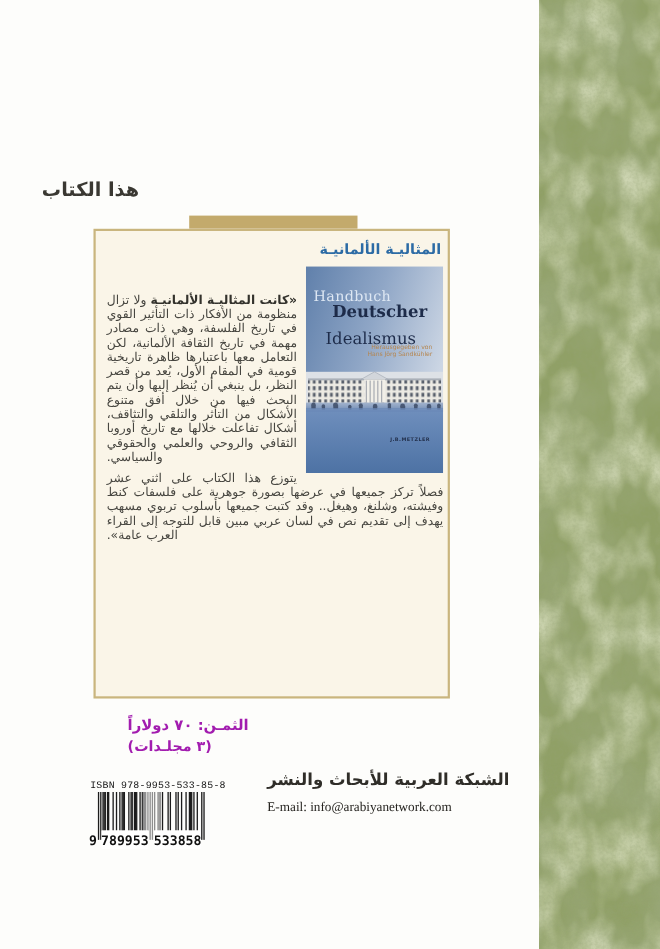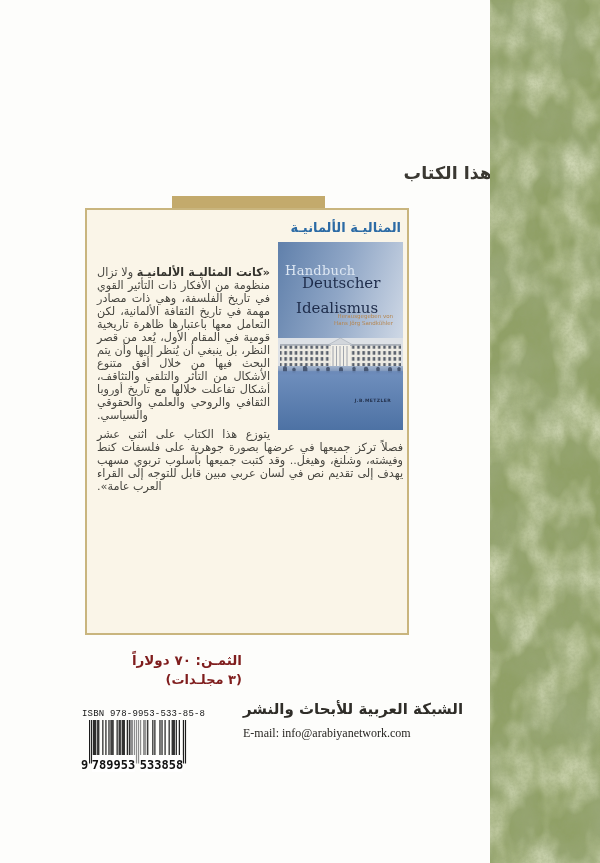--- a/index.html
+++ b/index.html
@@ -8,55 +8,55 @@
   }
   html,body{margin:0;padding:0;}
   body{width:600px;height:863px;background:#e9e9e9;font-family:"DejaVu Sans",sans-serif;}
   .page{position:relative;width:600px;height:863px;background:var(--page_bg);overflow:hidden;}
 
   
   .green-band{position:absolute;left:490px;top:0;width:110px;height:863px;}
   .green-band svg{display:block;}
 
   
-  .page-title{position:absolute;left:0;top:163px;width:492px;text-align:right;
-    font-size:17.5px;font-weight:bold;color:#3a3832;letter-spacing:.5px;}
+  .page-title{position:absolute;left:0;top:163px;width:492px;text-align:left;
+    font-size:17.5px;font-weight:bold;color:#3a3832;letter-spacing:.5px;padding-left:38px;}
 
   
   .tan-bar{position:absolute;left:172px;top:196px;width:153px;height:12px;background:var(--bar_tan);}
 
   
   .desc-box{position:absolute;left:85px;top:208px;width:324px;height:427px;box-sizing:border-box;
     border:2px solid var(--box_border);background:var(--box_bg);
     padding:8px 4px 8px 10px;direction:rtl;overflow:hidden;}
   .float-col{float:right;width:126px;margin:2px 0 6px 7px;}
   .series-label{font-size:13px;font-weight:bold;color:var(--label_blue);text-align:right;
     margin:0 2px 7px 0;letter-spacing:.2px;}
 
   
   .cover{position:relative;width:125px;height:188px;direction:ltr;overflow:hidden;}
   .cover svg{position:absolute;left:0;top:0;}
   .cover .txt{position:absolute;font-family:"DejaVu Serif",serif;}
   .cv-hand{left:7px;top:21px;font-size:13px;color:#dde7f3;letter-spacing:.3px;}
-  .cv-deut{left:24px;top:32px;font-size:15px;font-weight:400;color:#1d2b49;}
+  .cv-deut{left:24px;top:32px;font-size:15px;font-weight:700;color:#1d2b49;}
   .cv-idea{left:18px;top:57px;font-size:15px;font-weight:400;color:#1d2b49;}
   .cv-ed{right:10px;top:71px;font-size:5.5px;line-height:7px;color:#b5854e;text-align:right;
     font-family:"DejaVu Sans",sans-serif;}
   .cv-imp{right:12px;top:156px;font-size:4.5px;letter-spacing:.4px;color:#24324e;
     font-family:"DejaVu Sans",sans-serif;font-weight:bold;}
 
   
   #paragraphs{font-size:11.2px;line-height:13px;color:var(--text);
     text-align:justify;text-align-last:left;margin-top:48px;}
   #paragraphs p{margin:0 0 6px 0;}
   #paragraphs .b{font-weight:bold;color:#33322c;}
 
   
-  .price{position:absolute;left:116px;top:652px;width:126px;text-align:right;direction:rtl;
-    color:#7f1d1d;}
+  .price{position:absolute;left:116px;top:652px;width:126px;text-align:left;direction:rtl;
+    color:#a21caf;}
   .price-line1{font-size:13.5px;font-weight:600;}
   .price-line2{font-size:13px;font-weight:600;margin-top:4px;}
 
   
   .publisher{position:absolute;left:243px;top:700px;width:246px;text-align:left;direction:rtl;color:#2f2d28;}
   .pub-name{font-size:15px;font-weight:bold;}
   .pub-city{font-size:13px;font-weight:bold;margin-top:11px;letter-spacing:1px;}
   .pub-phone{font-size:10.5px;margin-top:10px;color:#3a3833;}
   .pub-email{font-size:12px;margin-top:8px;direction:ltr;font-family:"Liberation Serif","DejaVu Serif",serif;color:#262420;}
 

